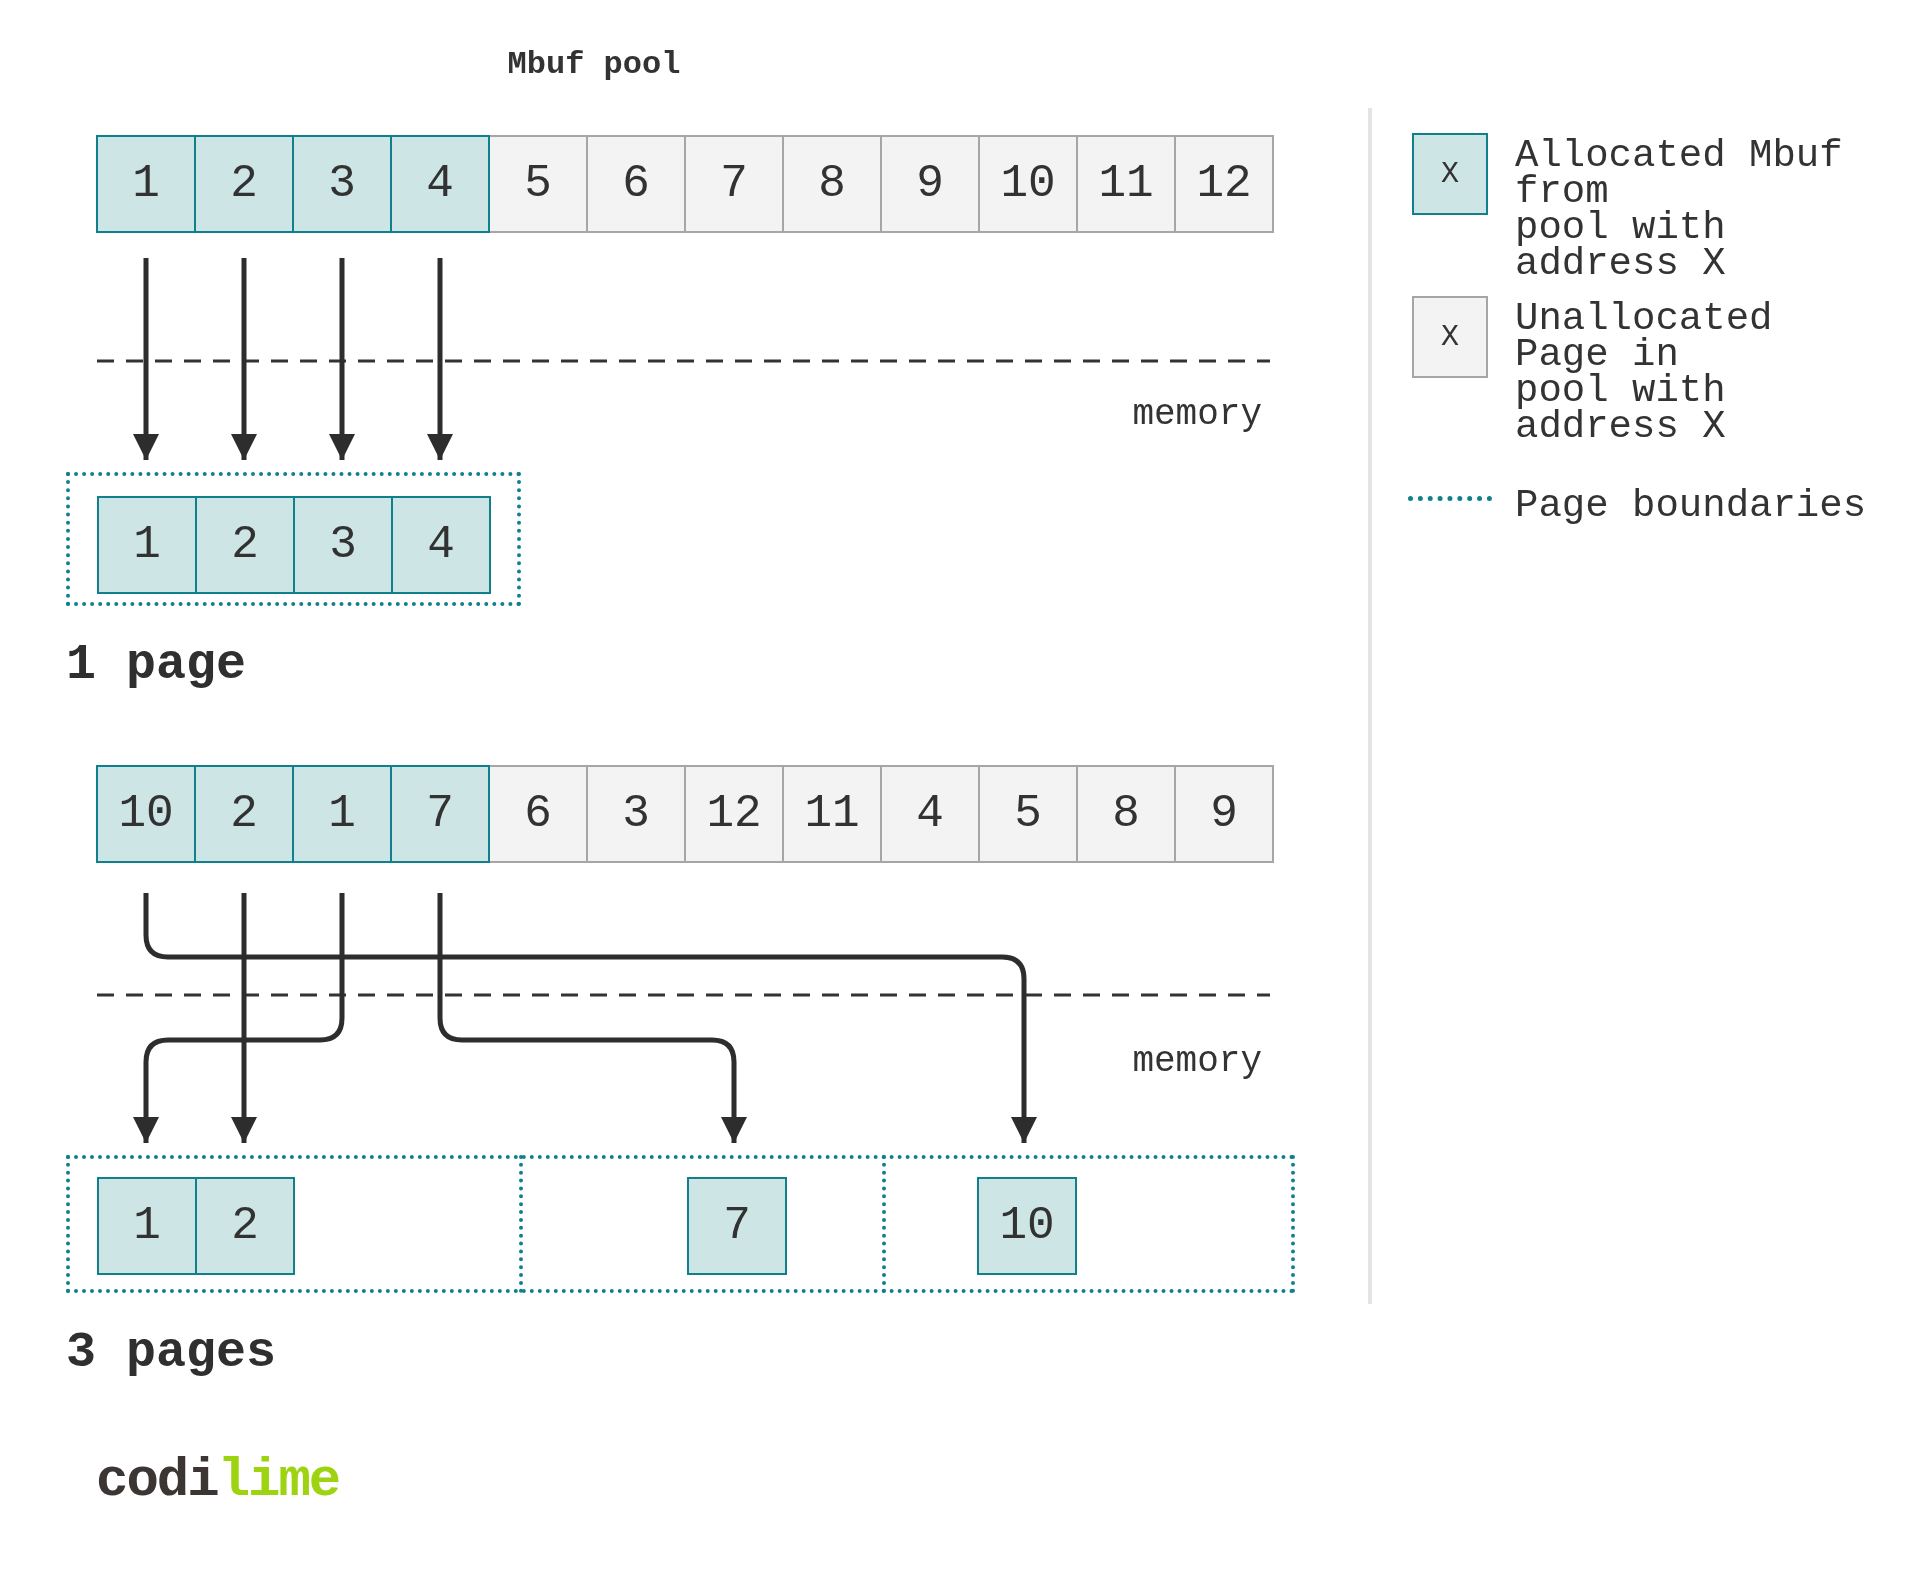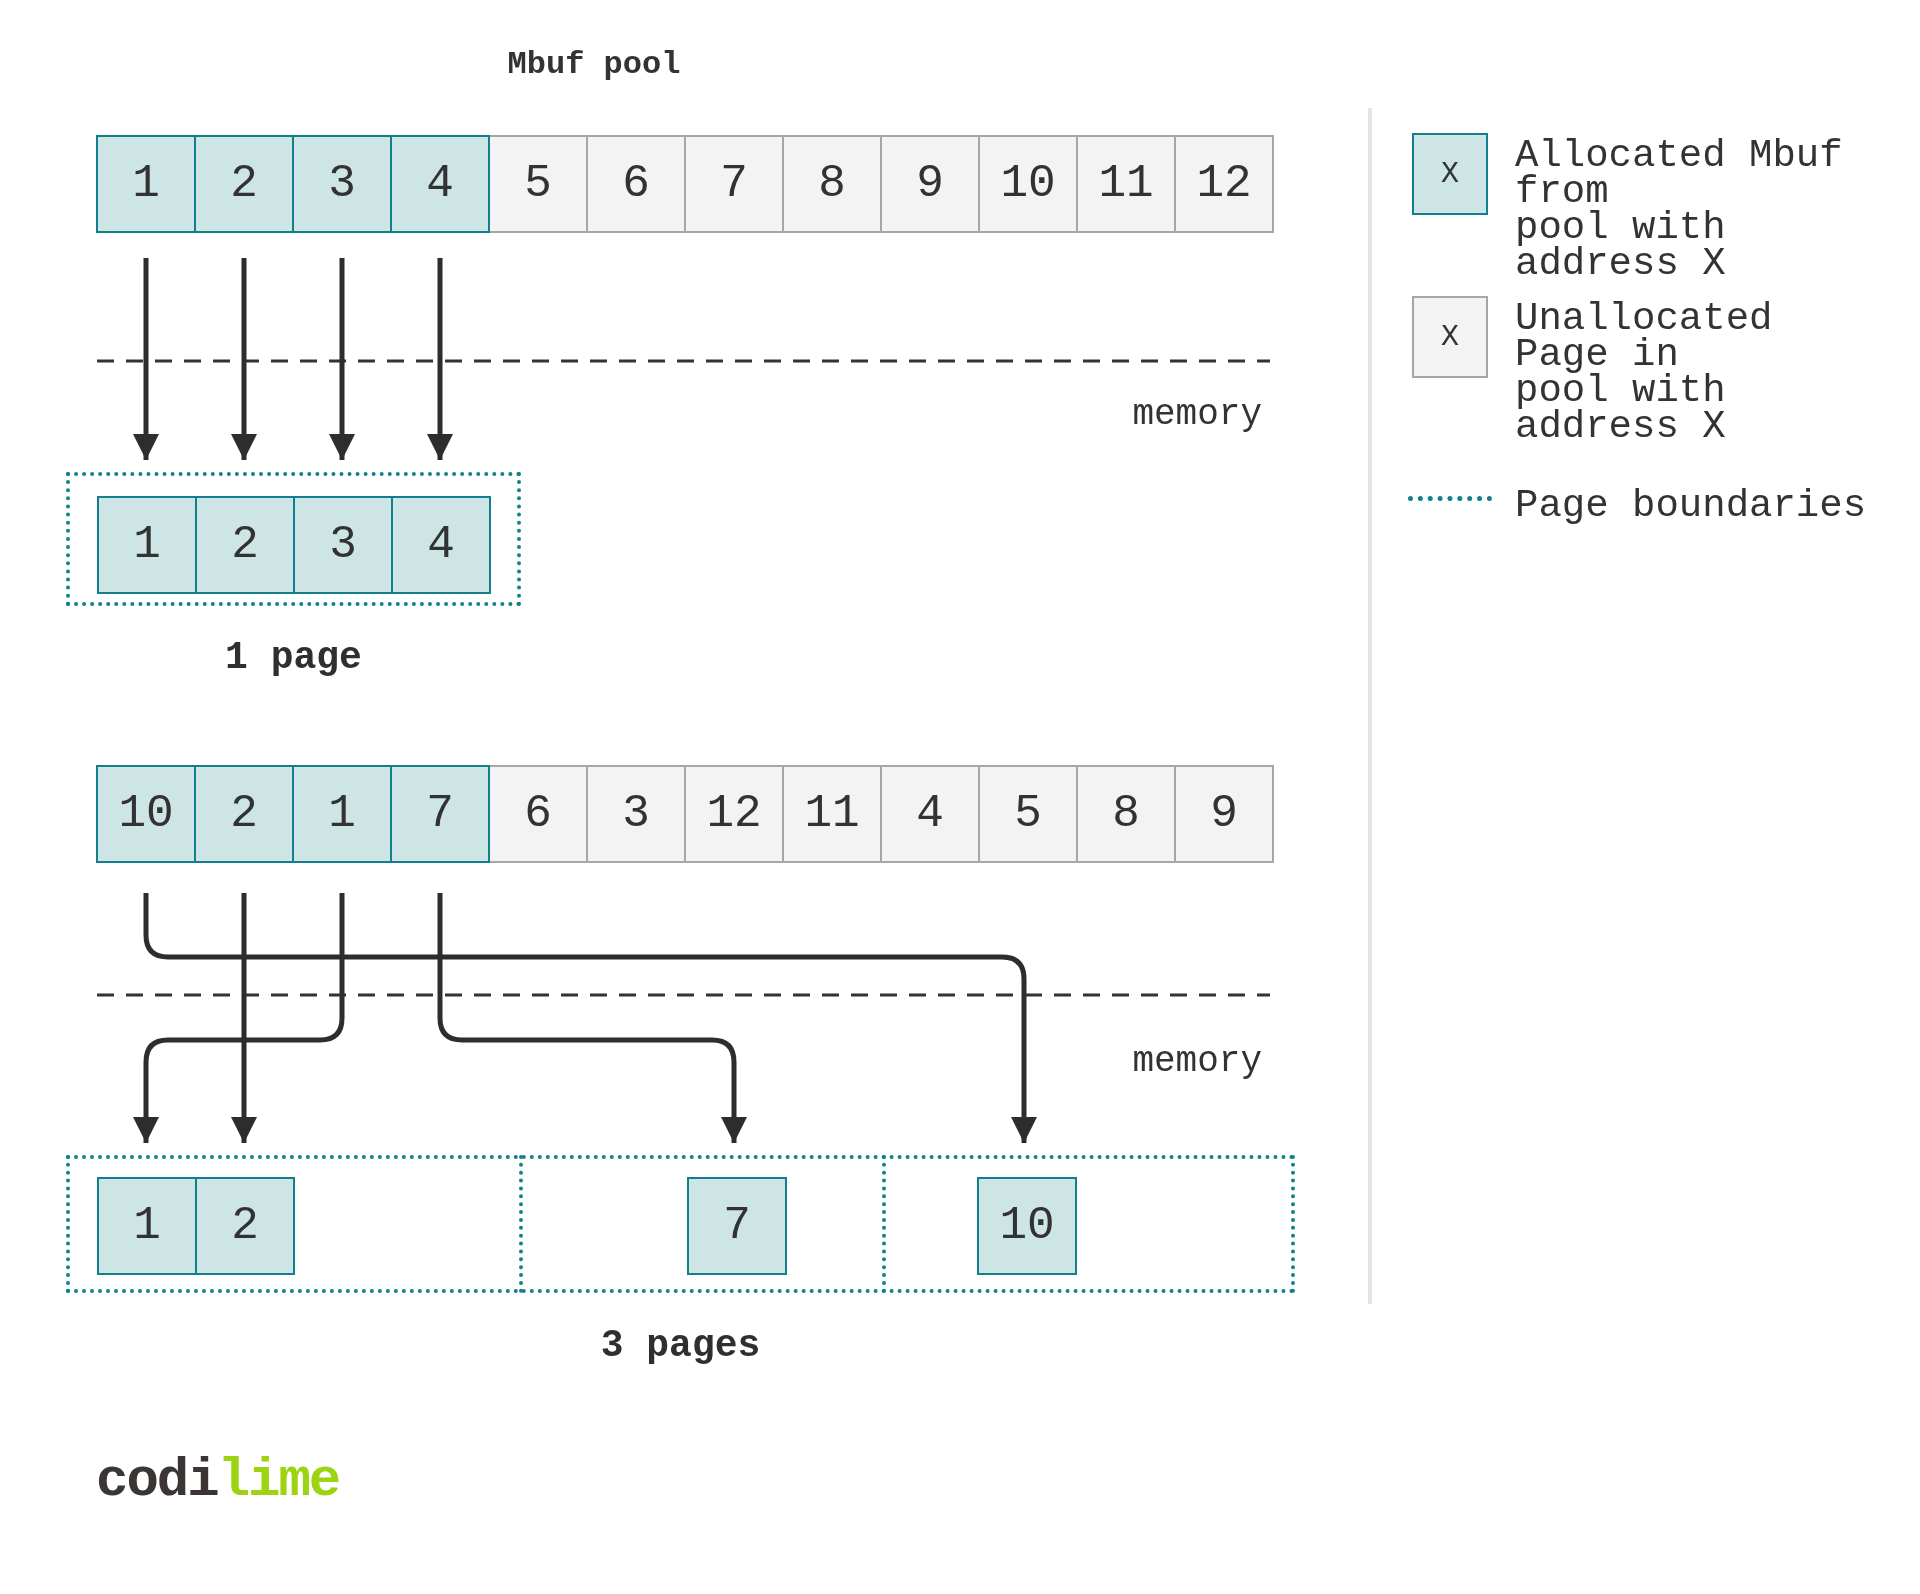--- a/index.html
+++ b/index.html
@@ -27,21 +27,21 @@
     display:flex;align-items:center;justify-content:center;
     font-size:46px;color:#323232;position:relative;
   }
   .cell + .cell{margin-left:-2px;}
   .cell.alloc{background:var(--allocated-fill);border:2px solid var(--allocated-border);z-index:2;}
   .cell.unalloc{background:var(--unallocated-fill);border:2px solid var(--unallocated-border);z-index:1;}
   .dotted-box{
     box-sizing:border-box;border:4px dotted var(--page-boundary);background:transparent;
   }
   .dotted-vline{width:0;border-left:4px dotted var(--page-boundary);}
-  .page-label{font-size:38px;font-weight:bold;text-align:center;color:#2f2f2f;}
+  .page-label{font-size:50px;font-weight:bold;text-align:left;color:#2f2f2f;}
   .memory-label{font-size:36px;text-align:right;color:#333;}
   .legend-text{font-size:39px;line-height:36px;color:#333;}
   .legend-swatch{
     width:76px;height:82px;box-sizing:border-box;display:flex;align-items:center;justify-content:center;
     font-size:30px;color:#323232;
   }
   .legend-swatch.alloc{background:var(--allocated-fill);border:2px solid var(--allocated-border);}
   .legend-swatch.unalloc{background:var(--unallocated-fill);border:2px solid var(--unallocated-border);}
   .legend-dotted{height:0;border-top:5px dotted var(--page-boundary);}
   .v-divider{background:var(--divider);}

